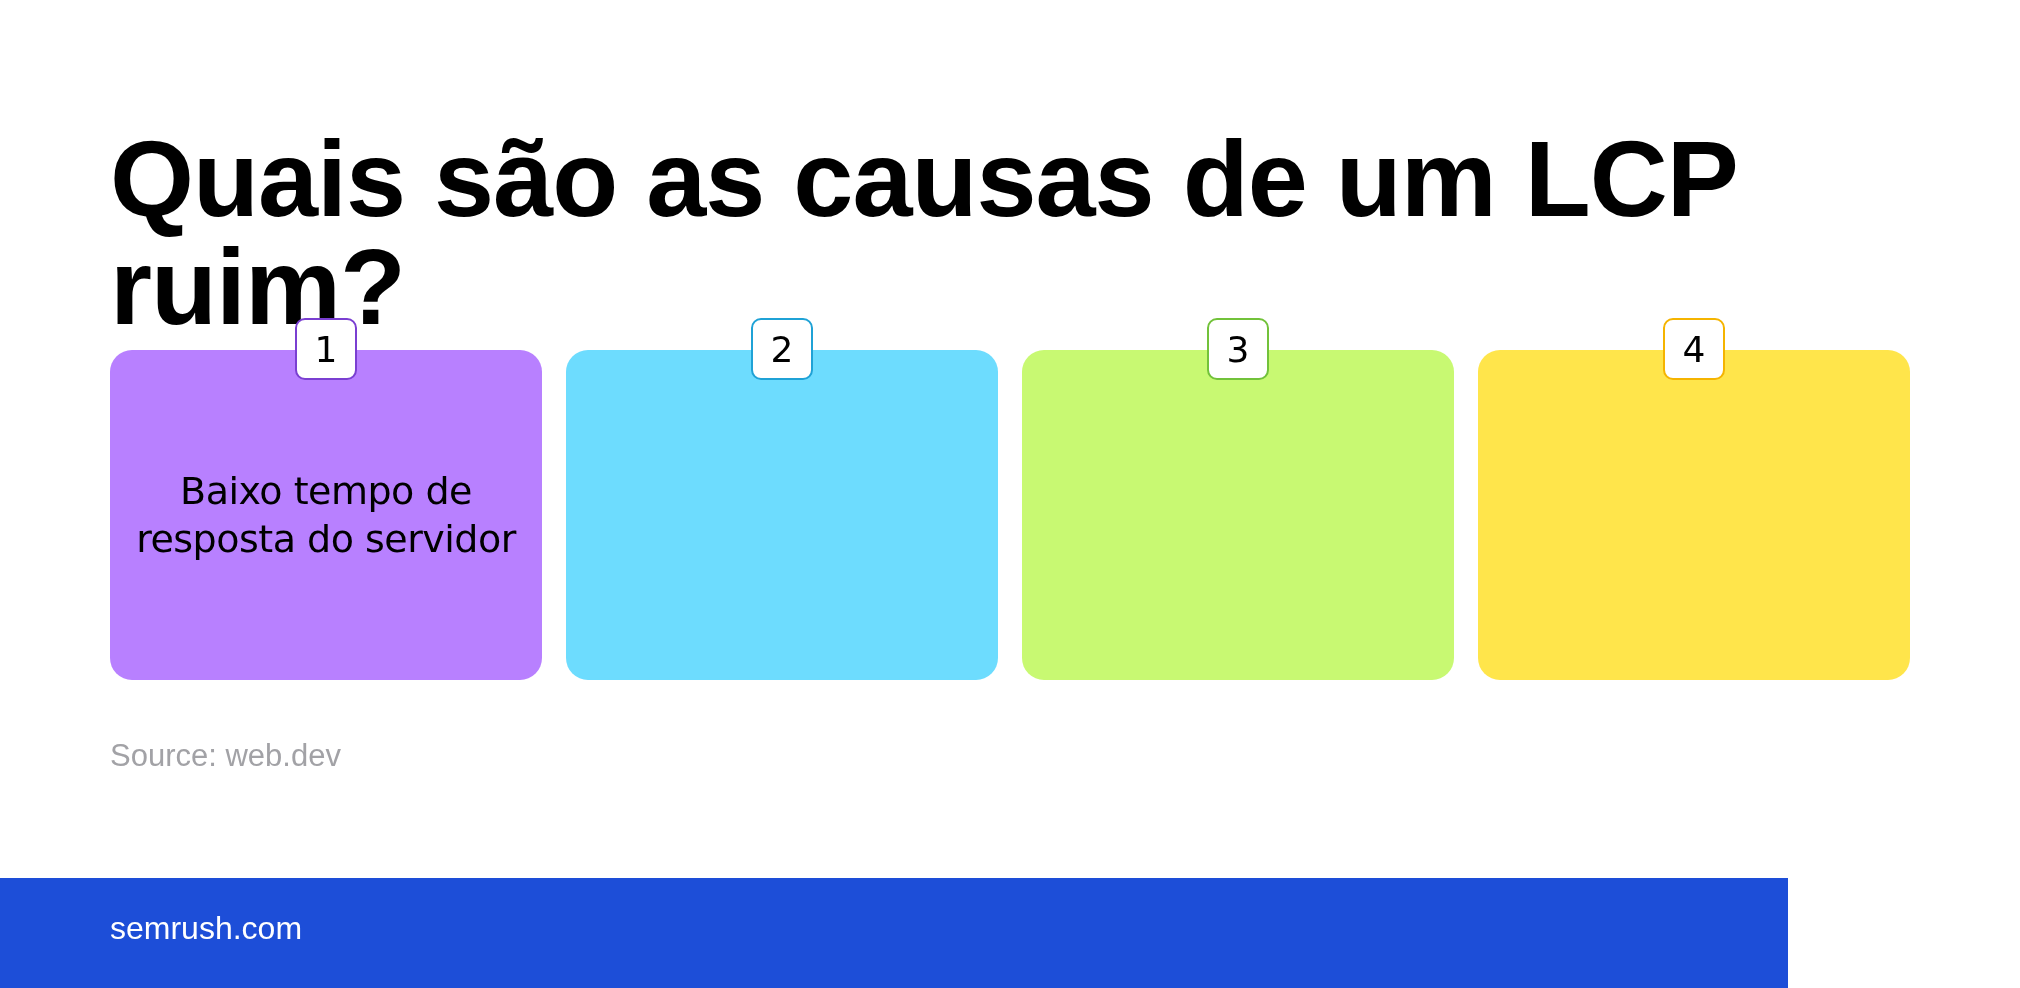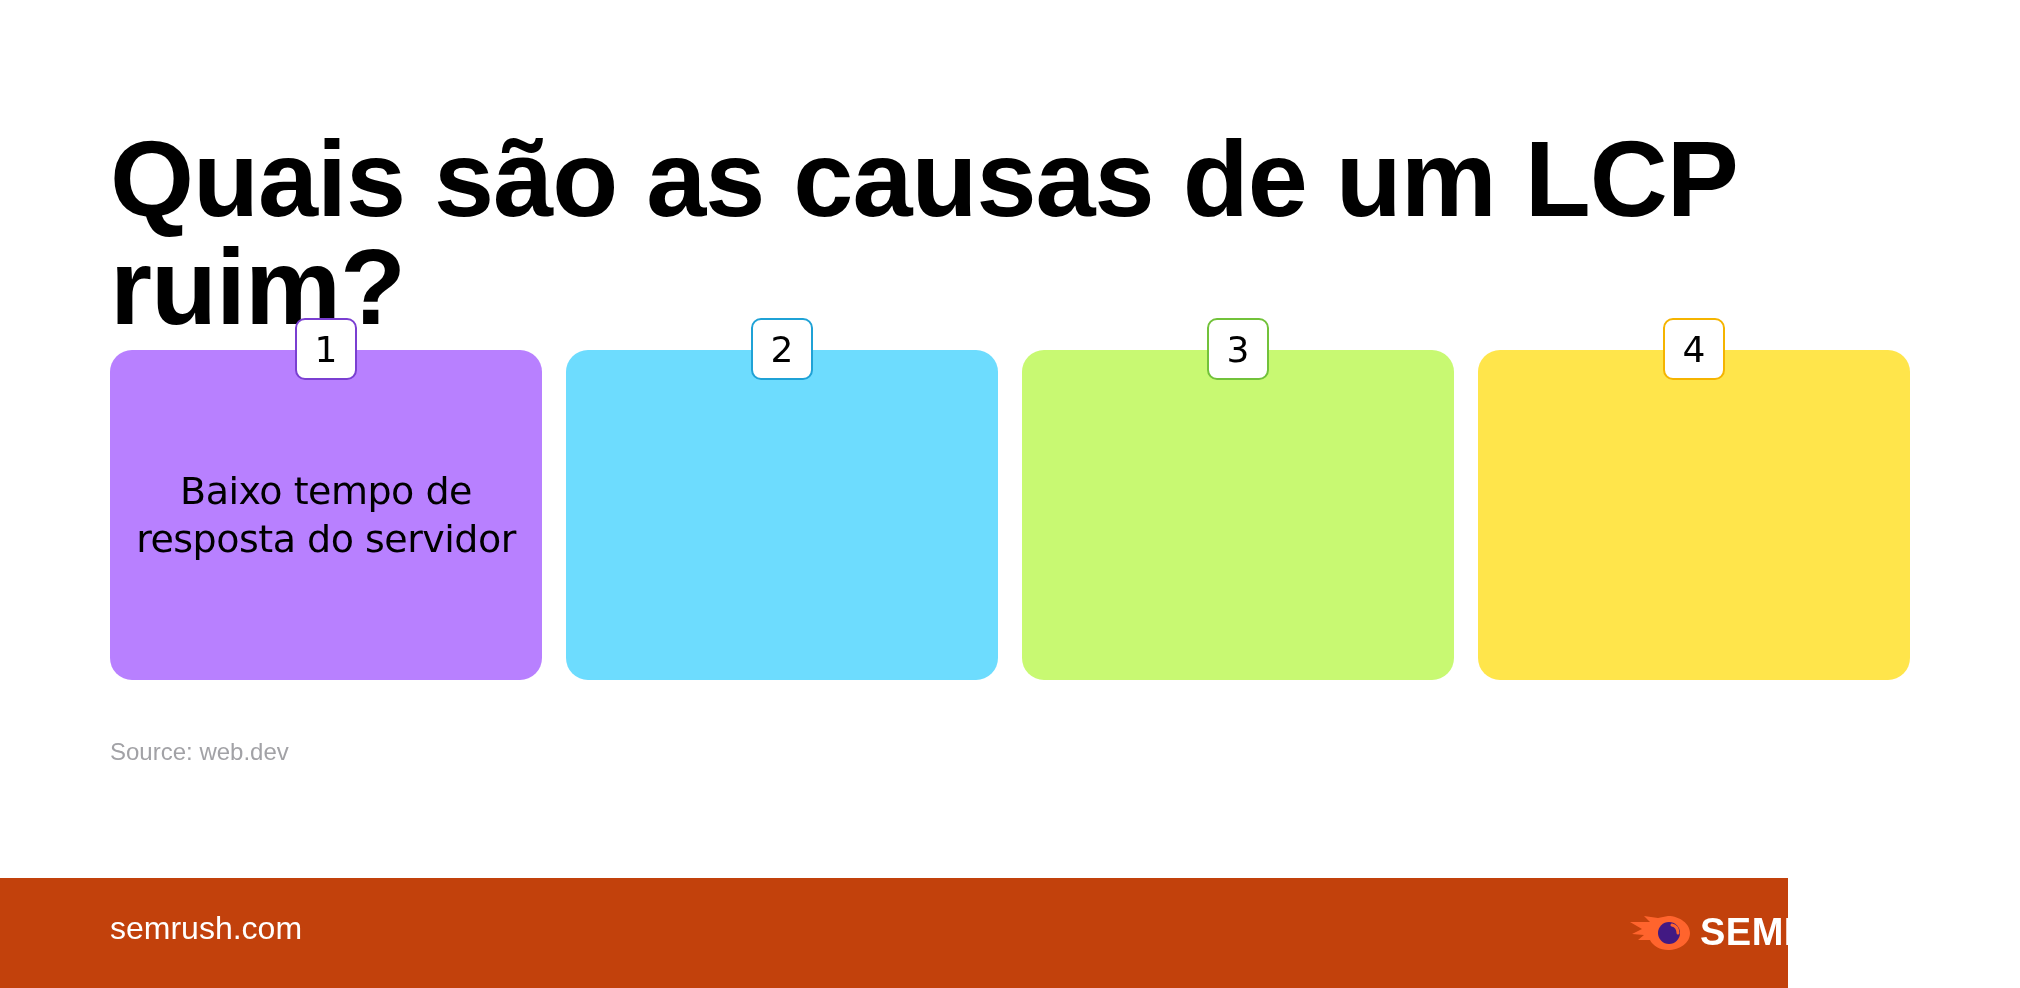--- a/index.html
+++ b/index.html
@@ -23,25 +23,25 @@
   }
   .badge {
     position: absolute; top: -32px; left: 50%; transform: translateX(-50%);
     height: 62px; min-width: 62px; padding: 0 14px;
     background: #ffffff; border-radius: 10px; border: 2px solid #000;
     display: flex; align-items: center; justify-content: center;
     font-size: 36px; font-family: "DejaVu Sans", sans-serif; color: #000;
   }
   .source {
     position: absolute; left: 110px; top: 738px;
-    font-size: 24px; color: #a2a2a6; font-family: "Liberation Sans", sans-serif;
+    font-size: 31px; color: #a2a2a6; font-family: "Liberation Sans", sans-serif;
   }
   .footer {
     position: absolute; left: 0; top: 878px; width: 1788px; height: 110px;
-    background: #c2410c;
+    background: #1d4ed8;
   }
   .footer-site {
     position: absolute; left: 110px; top: 32px;
     font-size: 32px; color: #ffffff; font-family: "Liberation Sans", sans-serif;
   }
   .logo {
     position: absolute; left: 1628px; top: 32px; height: 44px;
     display: flex; align-items: center; gap: 8px;
   }
   .logo-word {
@@ -69,21 +69,13 @@
 </div>
 
 <div class="card" style="left:1478px;background:#ffe54b;">
   <div class="badge" style="border-color:#f5b400;">4</div>
 </div>
 
 <div class="source">Source: web.dev</div>
 
 <div class="footer">
   <div class="footer-site">semrush.com</div>
-  <div class="logo">
-    <svg width="64" height="40" viewBox="0 0 64 40">
-      <path d="M2 10 L22 10 L16 4 L30 6 L40 4 C52 4 62 12 62 21 C62 31 52 38 40 38 C32 38 25 34 22 28 L10 28 L16 23 L4 22 L14 17 Z" fill="#ff642d"></path>
-      <circle cx="41" cy="21" r="11" fill="#421983"></circle>
-      <path d="M44 13 C48 14 50 17 50 21" stroke="#ff642d" stroke-width="3" fill="none" stroke-linecap="round"></path>
-    </svg>
-    <span class="logo-word">SEMRUSH</span>
-  </div>
 </div>
 
 </body></html>

